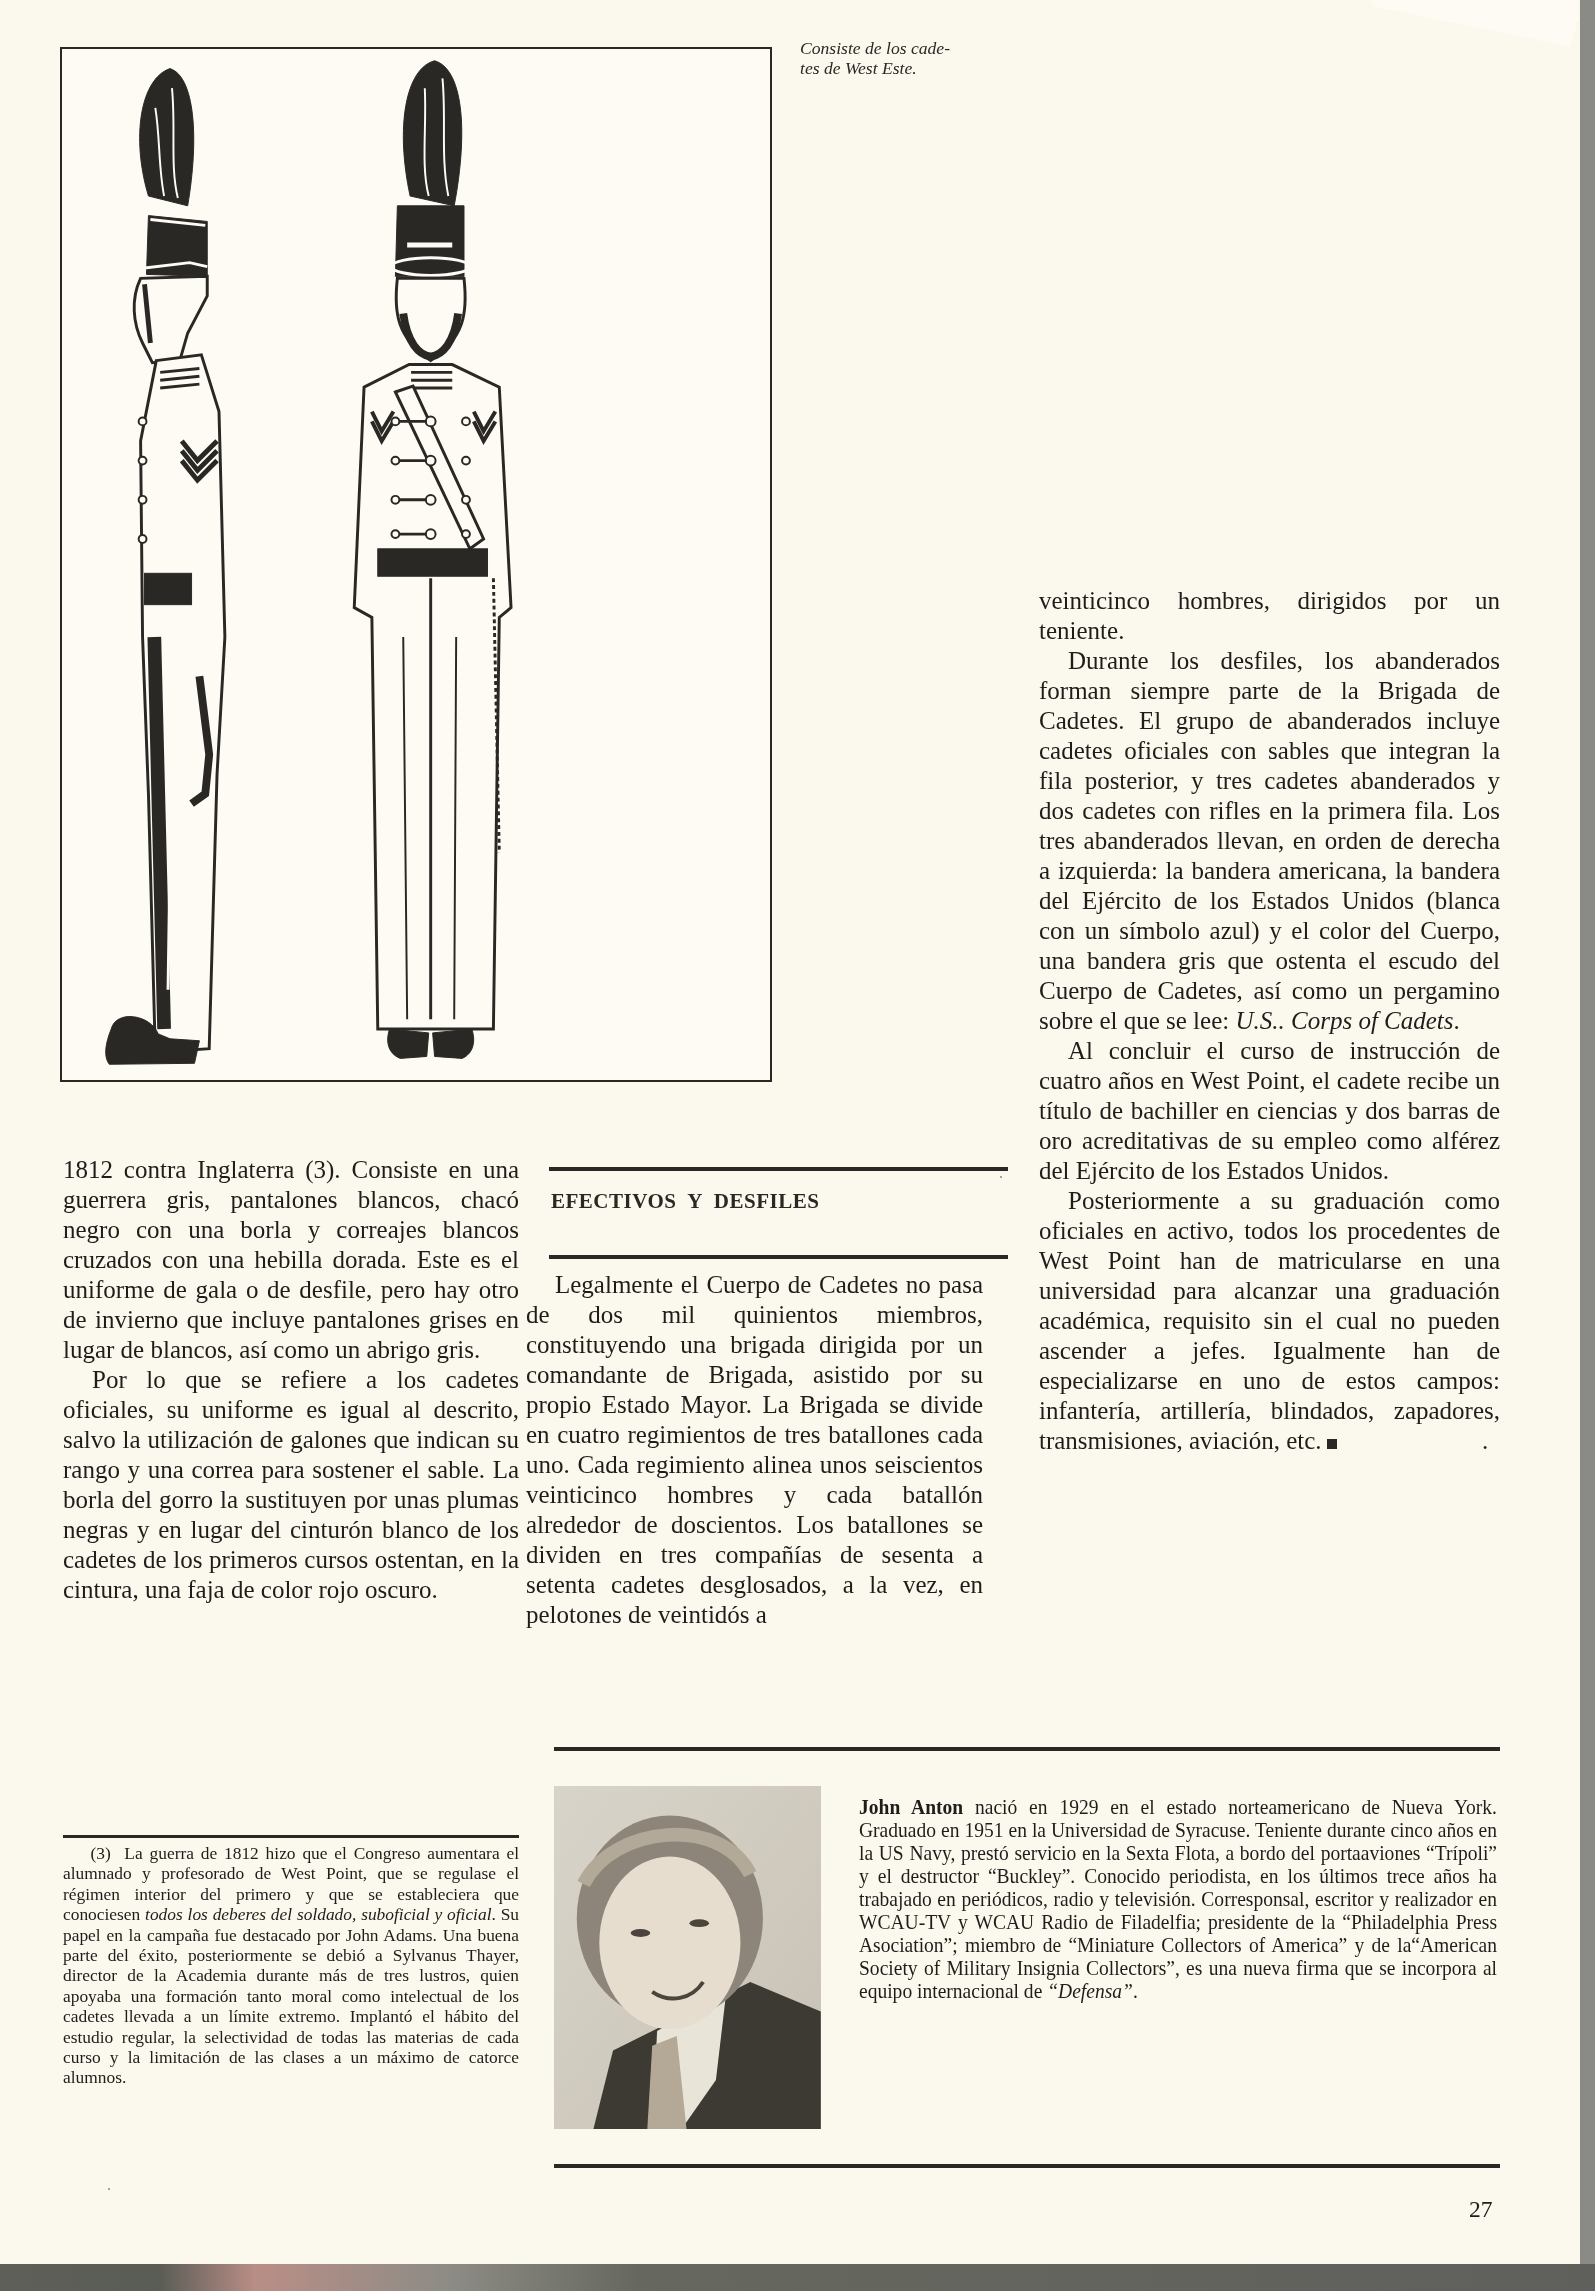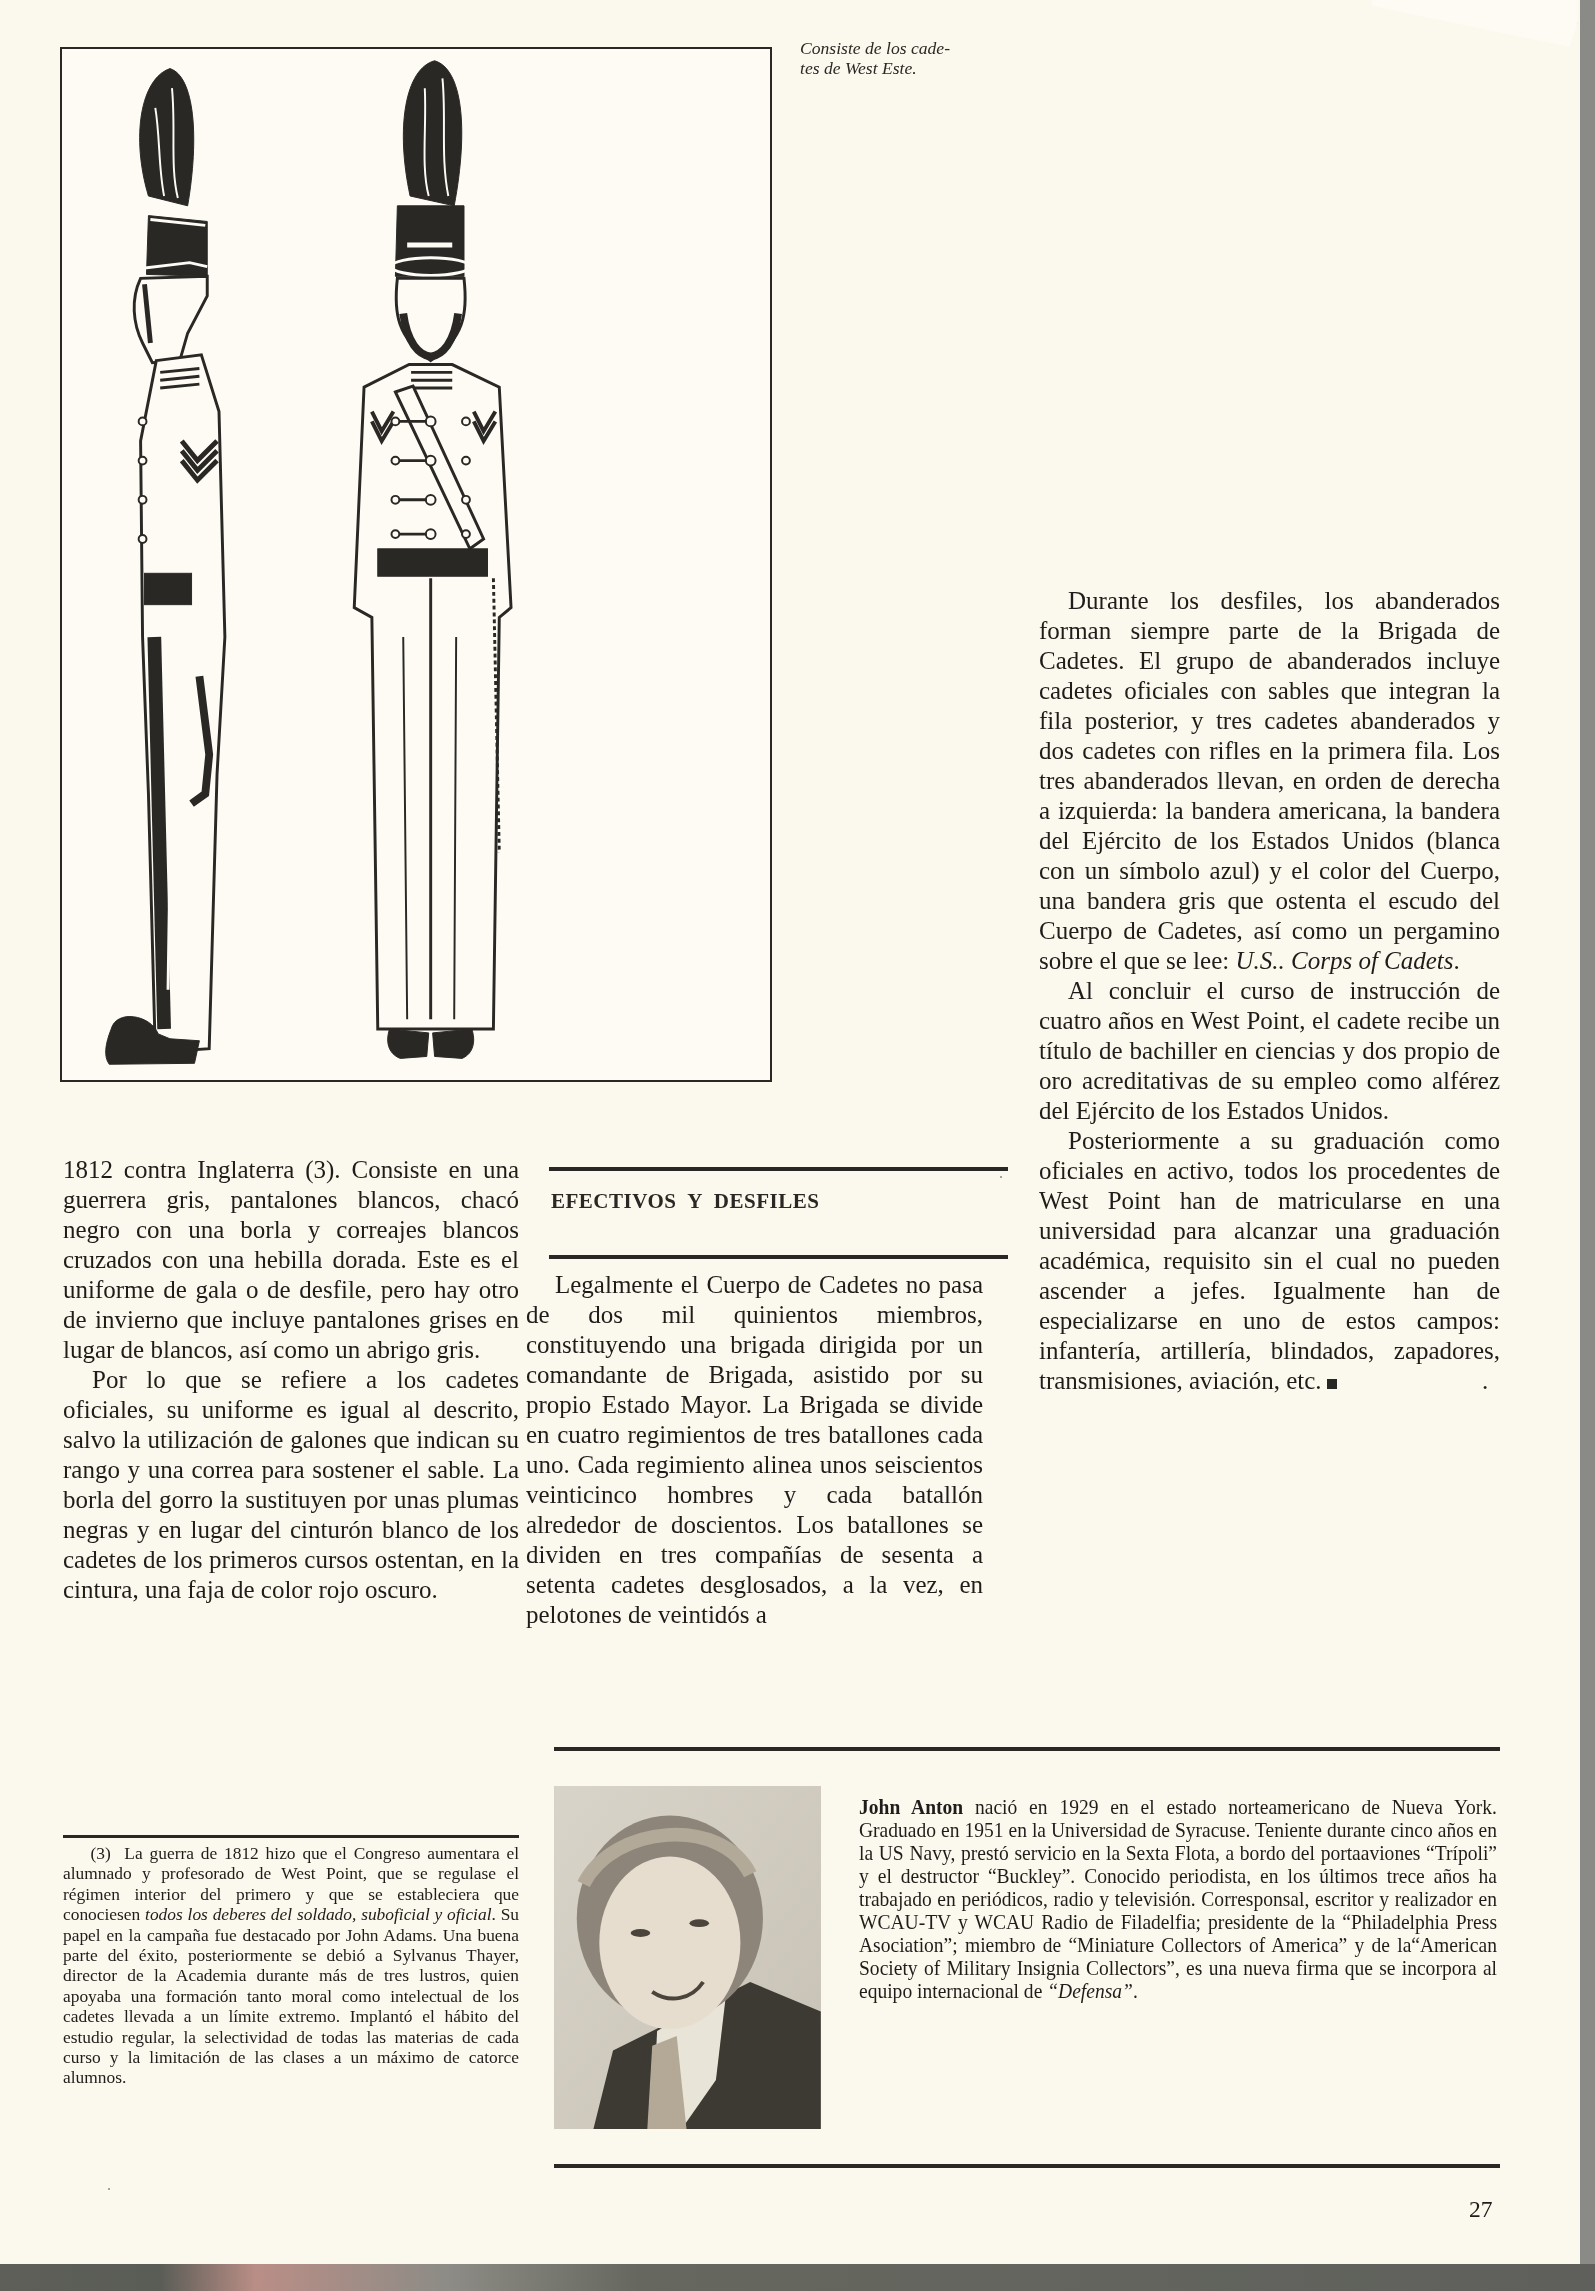--- a/index.html
+++ b/index.html
@@ -153,22 +153,23 @@
 
 <div class="rule" style="left:549px; top:1167px; width:459px; height:3.9px;"></div>
 <div class="section-title">EFECTIVOS Y DESFILES</div>
 <div class="rule" style="left:549px; top:1255px; width:459px; height:3.9px;"></div>
 
 <div class="col col-mid">
   <p class="indent">Legalmente el Cuerpo de Cadetes no pasa de dos mil quinientos miembros, constituyendo una brigada dirigida por un comandante de Brigada, asistido por su propio Estado Mayor. La Brigada se divide en cuatro regimientos de tres batallones cada uno. Cada regimiento alinea unos seiscientos veinticinco hombres y cada batallón alrededor de doscientos. Los batallones se dividen en tres compañías de sesenta a setenta cadetes desglosados, a la vez, en pelotones de veintidós a</p>
 </div>
 
 <div class="col col-right">
+  <p>veinticinco hombres, dirigidos por un teniente.</p>
   <p class="indent"><span>Durante los desfiles, los abanderados forman siempre parte de la Brigada de Cadetes. El grupo de abanderados incluye cadetes oficiales con sables que integran la fila posterior, y tres cadetes abanderados y dos cadetes con rifles en la primera fila. Los tres abanderados llevan, en orden de derecha a izquierda: la bandera americana, la bandera del Ejército de los Estados Unidos (blanca con un símbolo azul) y el color del Cuerpo, una bandera gris que ostenta el escudo del Cuerpo de Cadetes, así como un pergamino sobre el que se lee:</span> <i>U.S.. Corps of Cadets</i>.</p>
-  <p class="indent">Al concluir el curso de instrucción de cuatro años en West Point, el cadete recibe un título de bachiller en ciencias y dos propio de oro acreditativas de su empleo como alférez del Ejército de los Estados Unidos.</p>
+  <p class="indent">Al concluir el curso de instrucción de cuatro años en West Point, el cadete recibe un título de bachiller en ciencias y dos barras de oro acreditativas de su empleo como alférez del Ejército de los Estados Unidos.</p>
   <p class="indent"><span>Posteriormente a su graduación como oficiales en activo, todos los procedentes de West Point han de matricularse en una universidad para alcanzar una graduación académica, requisito sin el cual no pueden ascender a jefes. Igualmente han de especializarse en uno de estos campos: infantería, artillería, blindados, zapadores, transmisiones, aviación, etc.</span><span class="end-mark"></span><span class="stray-dot">.</span></p>
 </div>
 
 <div class="rule" style="left:63px; top:1835px; width:456px; height:2.9px;"></div>
 <div class="footnote">
   <span class="fn-mark">(3)</span><span>La guerra de 1812 hizo que el Congreso aumentara el alumnado y profesorado de West Point, que se regulase el régimen interior del primero y que se estableciera que conociesen </span><i>todos los deberes del soldado, suboficial y oficial</i><span>. Su papel en la campaña fue destacado por John Adams. Una buena parte del éxito, posteriormente se debió a Sylvanus Thayer, director de la Academia durante más de tres lustros, quien apoyaba una formación tanto moral como intelectual de los cadetes llevada a un límite extremo. Implantó el hábito del estudio regular, la selectividad de todas las materias de cada curso y la limitación de las clases a un máximo de catorce alumnos.</span>
 </div>
 
 <div class="rule" style="left:554px; top:1747px; width:946px; height:3.9px;"></div>
 <div class="photo">

